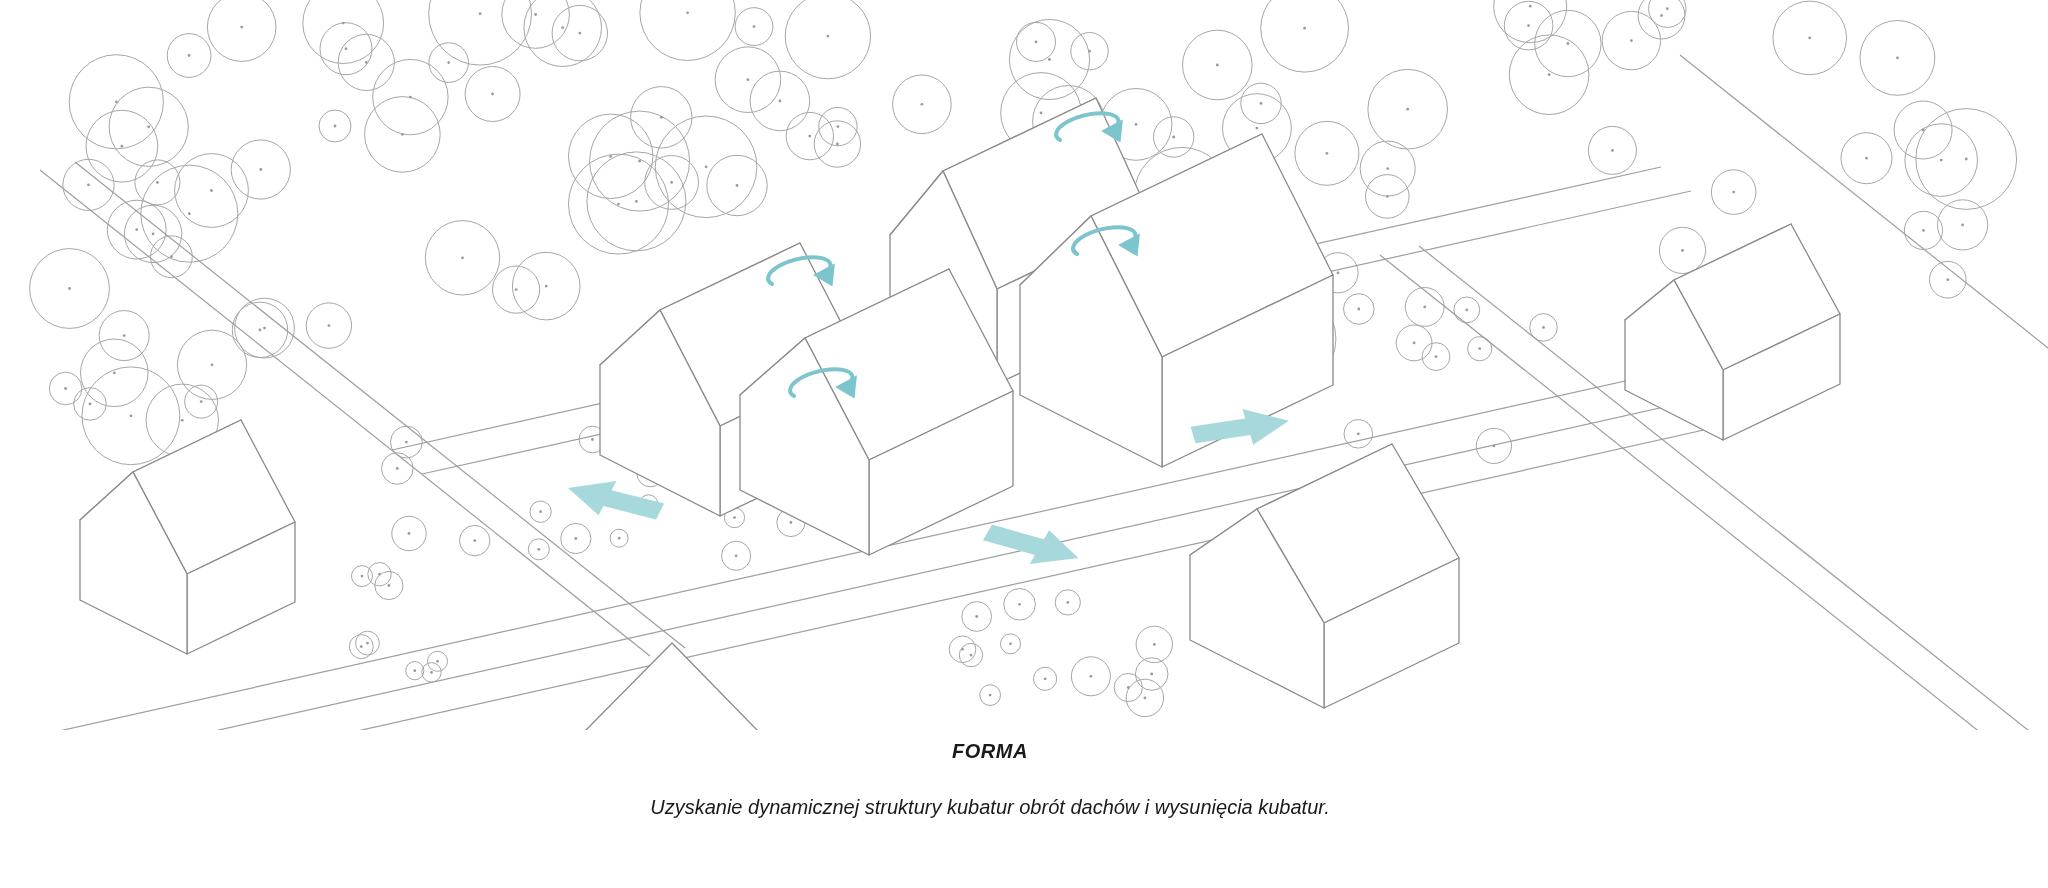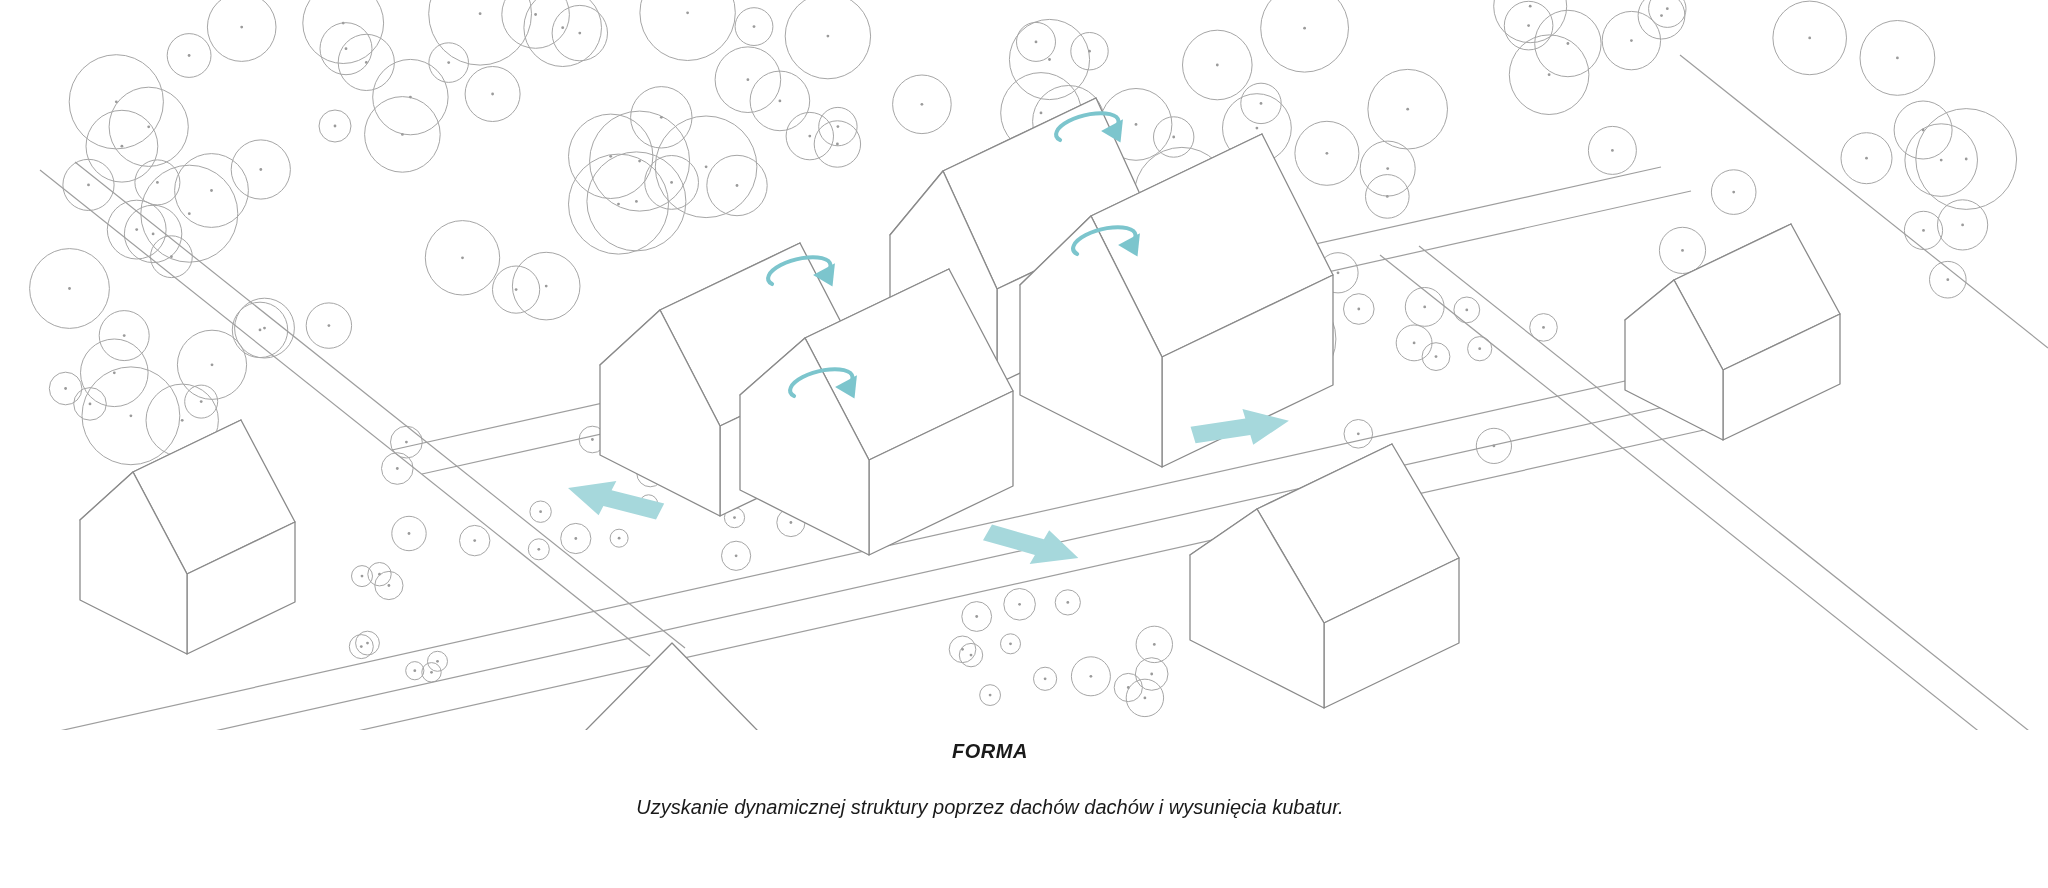--- a/index.html
+++ b/index.html
@@ -390,14 +390,14 @@
       <use href="#rot" transform="translate(1105,242) rotate(-14)" color="#7cc5cd"></use>
       <use href="#rot" transform="translate(1088,128) rotate(-14)" color="#7cc5cd"></use>
 
       <use href="#blk" transform="translate(615,500) scale(1,0.7) rotate(200)" color="#a6d8dc"></use>
       <use href="#blk" transform="translate(1032,545) scale(1,0.7) rotate(22)" color="#a6d8dc"></use>
       <use href="#blk" transform="translate(1240,428) scale(1,0.7) rotate(-12)" color="#a6d8dc"></use>
     </g>
   </svg>
 
   <div class="textblock fig-title">FORMA</div>
-  <div class="textblock fig-caption">Uzyskanie dynamicznej struktury poprzez dachów dachów i wysunięcia kubatur.</div>
+  <div class="textblock fig-caption">Uzyskanie dynamicznej struktury kubatur obrót dachów i wysunięcia kubatur.</div>
 </div>
 
 </body></html>

